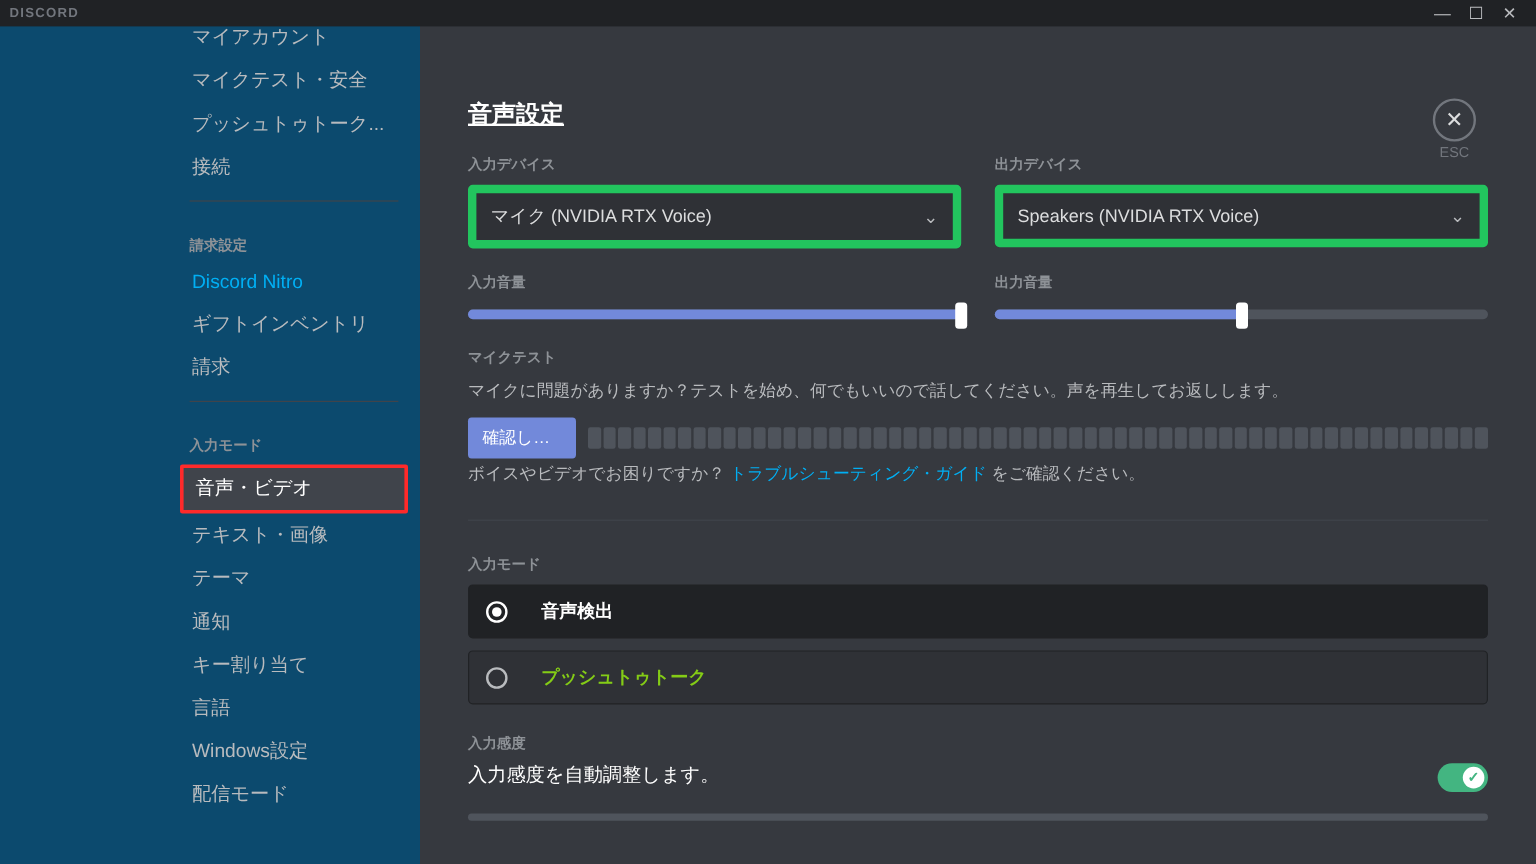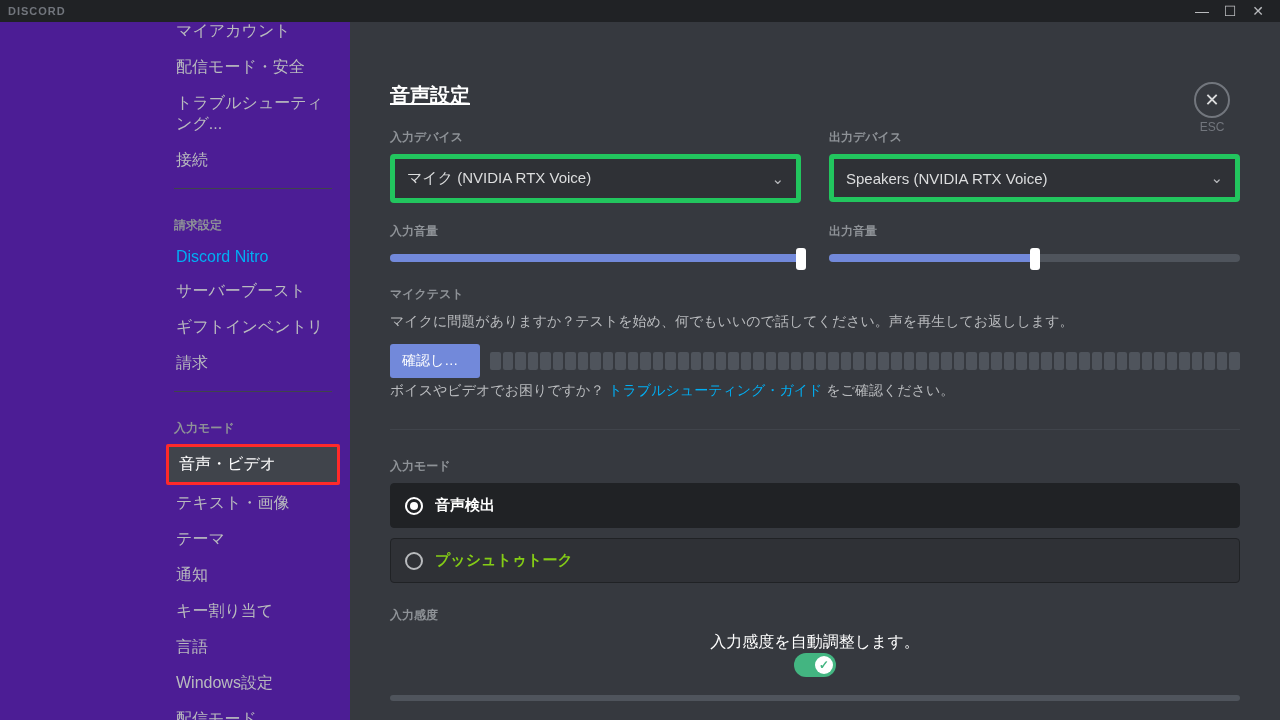--- a/index.html
+++ b/index.html
@@ -2,57 +2,57 @@
 <html><head>
 <meta charset="utf-8">
 <style>
 * { margin:0; padding:0; box-sizing:border-box; font-family:"Hiragino Sans","Yu Gothic","Meiryo",sans-serif; }
 body { background:#202225; color:#dcddde; width:1280px; height:720px; overflow:hidden; position:relative;}
 .titlebar { height:22px; background:#202225; display:flex; align-items:center; padding:0 8px; justify-content:space-between;}
 .titlebar .brand { color:#72767d; font-size:11px; font-weight:700; letter-spacing:1px;}
 .winbtns { display:flex; gap:0;}
 .winbtn { width:28px; height:22px; display:flex; align-items:center; justify-content:center; color:#b9bbbe; font-size:14px;}
 .main { display:flex; height:698px; }
-.sidebar { width:350px; background:#4c1d95; padding:0 10px 20px 16px; overflow:hidden;}
+.sidebar { width:350px; background:#0c4a6e; padding:0 10px 20px 0; overflow:hidden;}
 .sidewrap { padding-left:150px; padding-top:0;}
 .shead { color:#8e9297; font-size:12px; font-weight:600; padding:18px 8px 6px 8px; text-transform:none;}
 .sitem { color:#b9bbbe; font-size:16px; padding:7px 10px; border-radius:4px; cursor:pointer; margin:1px 0;}
 .sitem.active { background:#40444b; color:#fff;}
 .sitem.link { color:#00aff4;}
 .sitem.highlight { border:3px solid #ff2a2a; border-radius:2px;}
 .sdiv { height:1px; background:#40444b; margin:10px 8px;}
 .content { flex:1; background:#36393f; padding:60px 40px 20px 40px; position:relative; overflow:hidden;}
 .closeb { position:absolute; right:50px; top:60px; text-align:center;}
 .closec { width:36px; height:36px; border:2px solid #72767d; border-radius:50%; display:flex; align-items:center; justify-content:center; color:#dcddde; font-size:18px; cursor:pointer;}
 .closel { color:#72767d; font-size:12px; margin-top:2px;}
 h2.title { color:#fff; font-size:20px; font-weight:600; margin-bottom:20px;text-decoration:underline;}
 .row2 { display:flex; gap:28px; margin-bottom:20px;}
 .col { flex:1;}
 .flabel { color:#8e9297; font-size:12px; font-weight:600; margin-bottom:8px; display:block;}
-.select { background:#2f3136; border:5px solid #22c55e; border-radius:4px; padding:10px 12px; color:#dcddde; font-size:15px; display:flex; justify-content:space-between; align-items:center; cursor:pointer;}
+.select { background:#2f3136; border:7px solid #22c55e; border-radius:4px; padding:10px 12px; color:#dcddde; font-size:15px; display:flex; justify-content:space-between; align-items:center; cursor:pointer;}
 .chev { color:#b9bbbe;}
 .slider { position:relative; height:8px; background:#4f545c; border-radius:4px; margin-top:14px;}
 .sfill { position:absolute; left:0; top:0; height:100%; background:#7289da; border-radius:4px;}
 .sthumb { position:absolute; top:-6px; width:10px; height:22px; background:#fff; border-radius:3px; transform:translateX(-5px);}
 .sect { margin-top:24px;}
 .desc { color:#b9bbbe; font-size:14px; line-height:1.5; margin-top:4px;}
 .microw { display:flex; align-items:center; gap:10px; margin-top:12px;}
 .btn { background:#7289da; color:#fff; padding:8px 12px; border-radius:3px; font-size:14px; cursor:pointer; border:none; white-space:nowrap; max-width:90px; overflow:hidden; text-overflow:ellipsis;}
 .meter { flex:1; height:18px; display:flex; gap:2px;}
 .mseg { flex:1; background:#4f545c; border-radius:2px;}
 .tslink { color:#00aff4; cursor:pointer;}
 .hr { height:1px; background:#40444b; margin:28px 0;}
-.radio { background:#2f3136; border:1px solid #202225; border-radius:4px; padding:12px 14px; display:flex; align-items:center; gap:12px; margin-bottom:10px; cursor:pointer;}
+.radio { background:#2f3136; border:1px solid #202225; border-radius:4px; padding:12px 14px; display:flex; align-items:center; gap:28px; margin-bottom:10px; cursor:pointer;}
 .radio.sel { background:#202225;}
 .rcirc { width:18px; height:18px; border:2px solid #b9bbbe; border-radius:50%; display:flex; align-items:center; justify-content:center;}
 .radio.sel .rcirc { border-color:#fff;}
 .rdot { width:8px; height:8px; background:#fff; border-radius:50%;}
 .rlabel { color:#84cc16; font-size:15px; font-weight:600;}
 .radio.sel .rlabel { color:#fff;}
-.togrow { display:flex; justify-content:space-between; align-items:center; margin-top:8px;flex-direction:column;}
+.togrow { display:flex; justify-content:space-between; margin-top:8px;}
 .toglabel { color:#fff; font-size:16px;}
 .toggle { width:42px; height:24px; background:#43b581; border-radius:12px; position:relative; cursor:pointer;}
 .tknob { position:absolute; right:3px; top:3px; width:18px; height:18px; background:#fff; border-radius:50%; display:flex; align-items:center; justify-content:center; color:#43b581; font-size:12px; font-weight:bold;}
 .sensbar { height:6px; background:#4f545c; border-radius:3px; margin-top:18px;}
 </style>
 </head>
 <body>
 
 <div class="titlebar">
   <span class="brand">DISCORD</span>
@@ -60,27 +60,26 @@
     <div class="winbtn">—</div>
     <div class="winbtn">☐</div>
     <div class="winbtn">✕</div>
   </div>
 </div>
 
 <div class="main">
   <div class="sidebar">
     <div class="sidewrap">
       <div class="sitem" style="margin-top:-8px">マイアカウント</div>
-      <div class="sitem">配信モード・安全</div>
-      <div class="sitem">トラブルシューティング...</div>
+      <div class="sitem">マイクテスト・安全</div>
+      <div class="sitem">プッシュトゥトーク...</div>
       <div class="sitem">接続</div>
       <div class="sdiv"></div>
       <div class="shead">請求設定</div>
       <div class="sitem link">Discord Nitro</div>
-      <div class="sitem">サーバーブースト</div>
       <div class="sitem">ギフトインベントリ</div>
       <div class="sitem">請求</div>
       <div class="sdiv"></div>
       <div class="shead">入力モード</div>
       <div class="sitem active highlight">音声・ビデオ</div>
       <div class="sitem">テキスト・画像</div>
       <div class="sitem">テーマ</div>
       <div class="sitem">通知</div>
       <div class="sitem">キー割り当て</div>
       <div class="sitem">言語</div>

